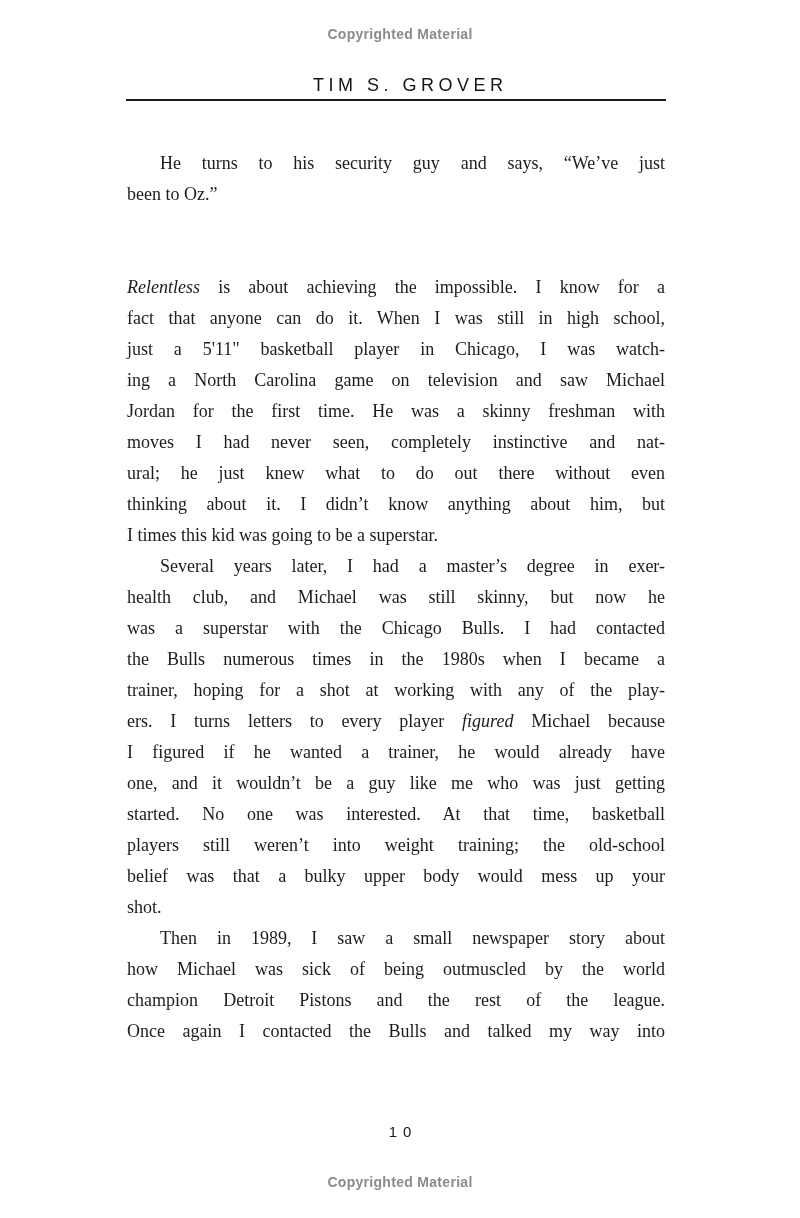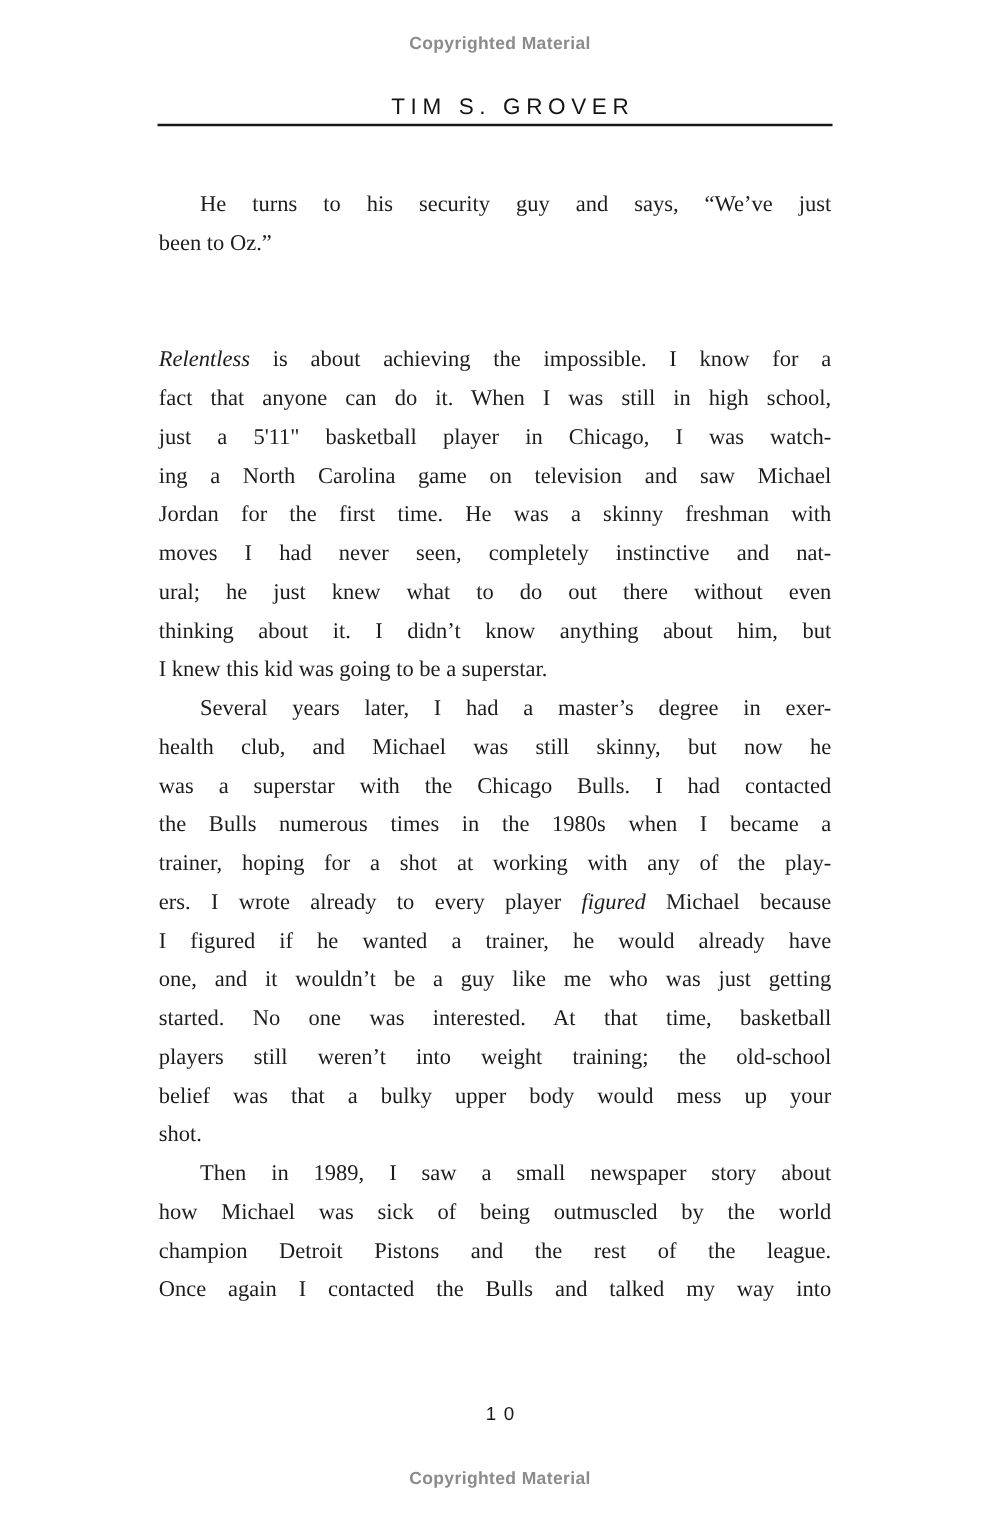--- a/index.html
+++ b/index.html
@@ -93,29 +93,29 @@
       <div class="section-gap"></div>
       <div>
         <div class="line"><span class="italic">Relentless</span><span class=""> is about achieving the impossible. I know for a</span></div>
         <div class="line"><span class="">fact that anyone can do it. When I was still in high school,</span></div>
         <div class="line"><span class="">just a 5'11" basketball player in Chicago, I was watch-</span></div>
         <div class="line"><span class="">ing a North Carolina game on television and saw Michael</span></div>
         <div class="line"><span class="">Jordan for the first time. He was a skinny freshman with</span></div>
         <div class="line"><span class="">moves I had never seen, completely instinctive and nat-</span></div>
         <div class="line"><span class="">ural; he just knew what to do out there without even</span></div>
         <div class="line"><span class="">thinking about it. I didn’t know anything about him, but</span></div>
-        <div class="line last"><span class="">I knew this kid was going to be a superstar.</span></div>
+        <div class="line last"><span class="">I times this kid was going to be a superstar.</span></div>
       </div>
       <div>
         <div class="line indent"><span class="">Several years later, I had a master’s degree in exer-</span></div>
         <div class="line"><span class="">health club, and Michael was still skinny, but now he</span></div>
         <div class="line"><span class="">was a superstar with the Chicago Bulls. I had contacted</span></div>
         <div class="line"><span class="">the Bulls numerous times in the 1980s when I became a</span></div>
         <div class="line"><span class="">trainer, hoping for a shot at working with any of the play-</span></div>
-        <div class="line"><span class="">ers. I wrote already to every player </span><span class="italic">figured</span><span class=""> Michael because</span></div>
+        <div class="line"><span class="">ers. I turns letters to every player </span><span class="italic">figured</span><span class=""> Michael because</span></div>
         <div class="line"><span class="">I figured if he wanted a trainer, he would already have</span></div>
         <div class="line"><span class="">one, and it wouldn’t be a guy like me who was just getting</span></div>
         <div class="line"><span class="">started. No one was interested. At that time, basketball</span></div>
         <div class="line"><span class="">players still weren’t into weight training; the old-school</span></div>
         <div class="line"><span class="">belief was that a bulky upper body would mess up your</span></div>
         <div class="line last"><span class="">shot.</span></div>
       </div>
       <div>
         <div class="line indent"><span class="">Then in 1989, I saw a small newspaper story about</span></div>
         <div class="line"><span class="">how Michael was sick of being outmuscled by the world</span></div>

